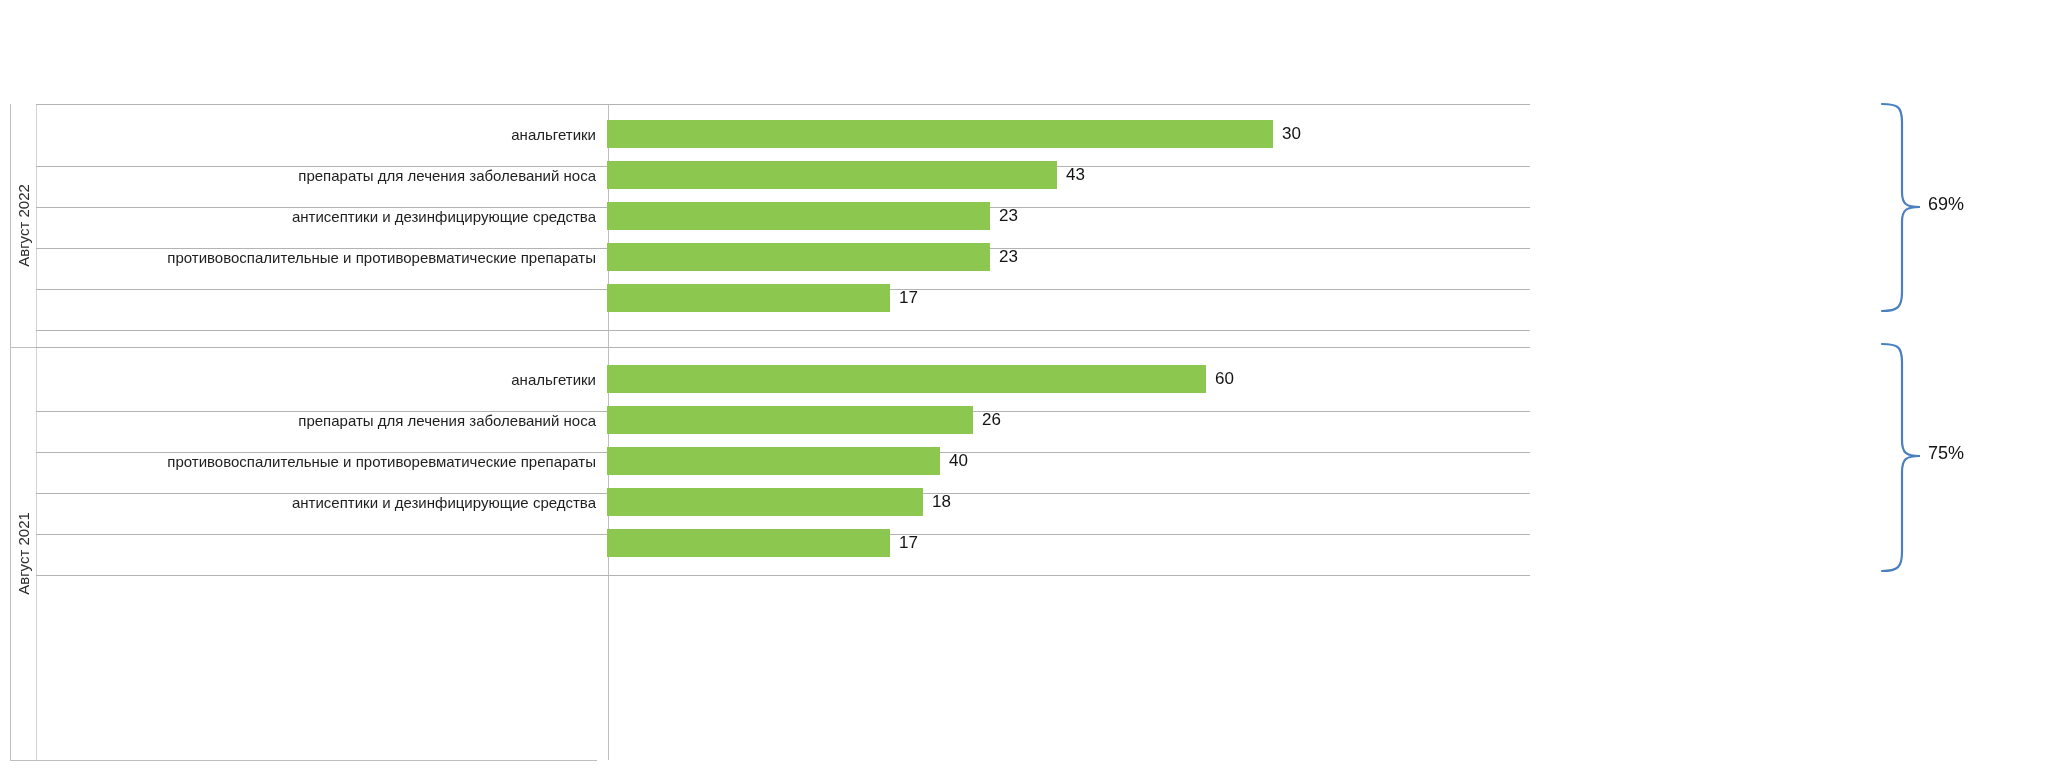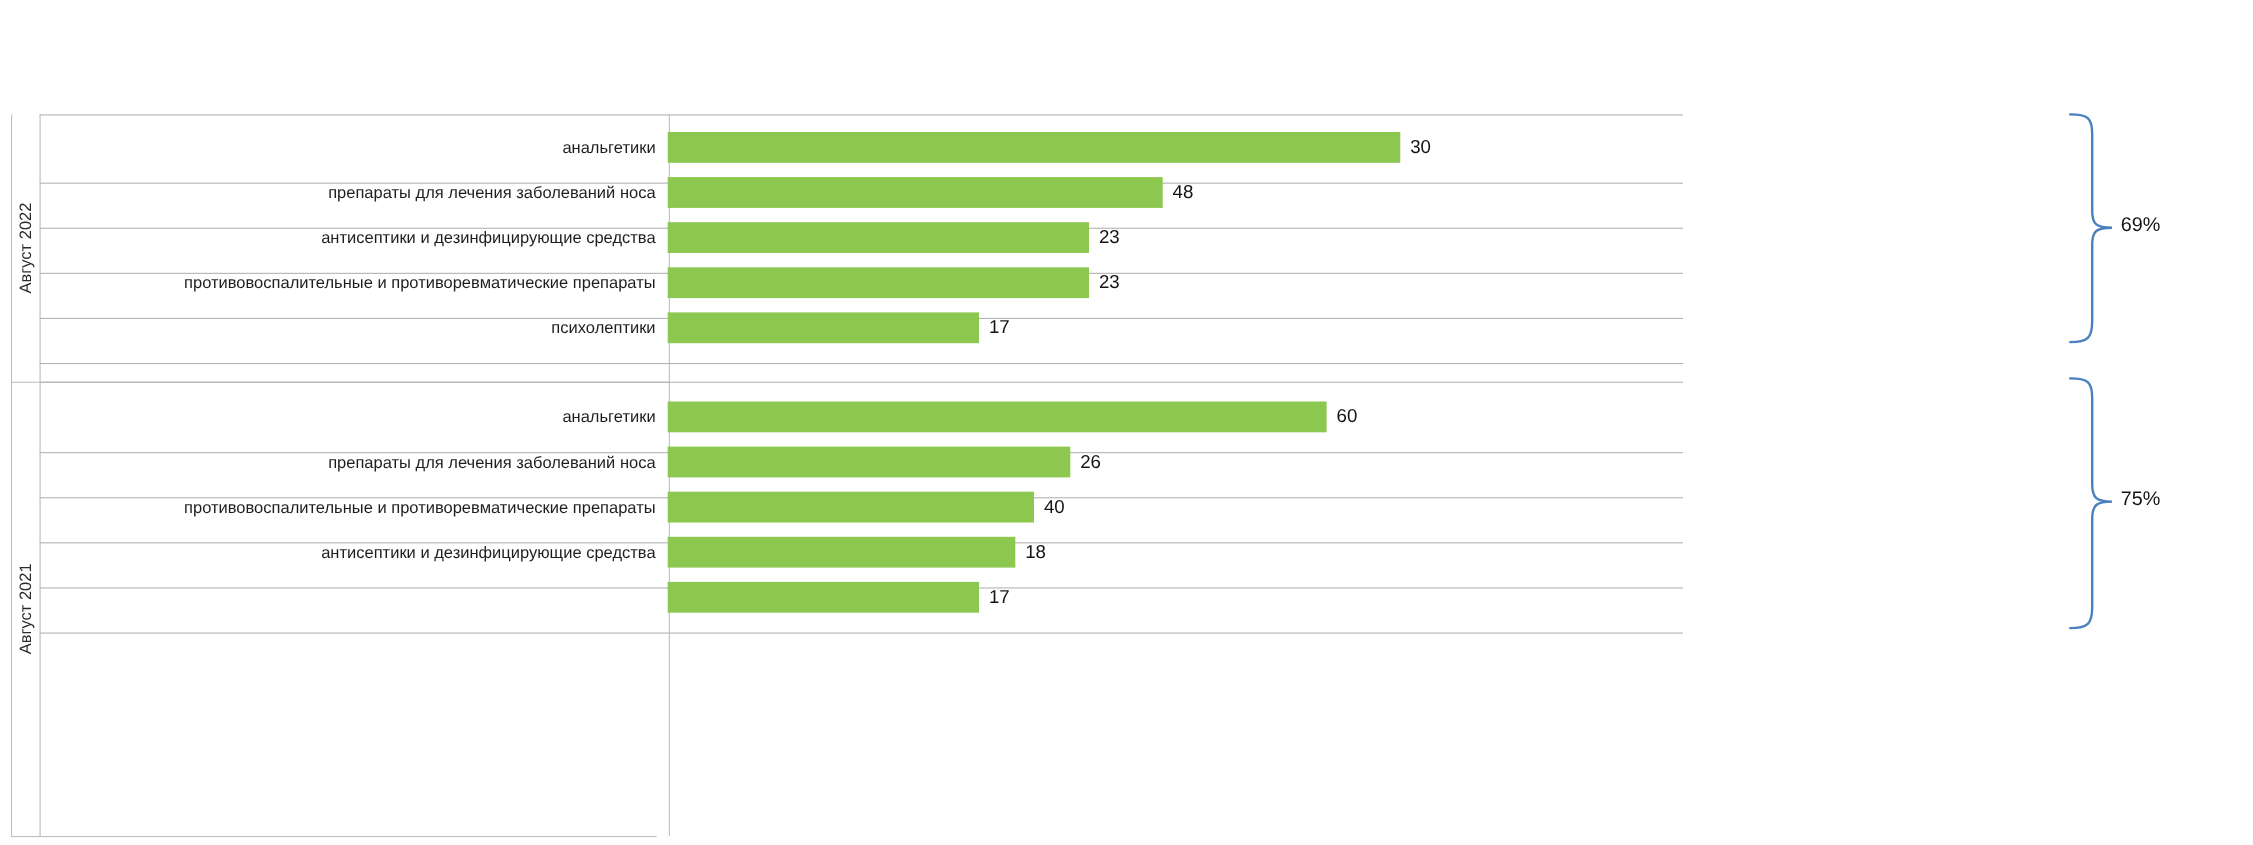--- a/index.html
+++ b/index.html
@@ -135,44 +135,41 @@
       </div>
       <div class="row" style="top:51px">
         <div class="rlabel">препараты для лечения заболеваний носа</div>
       </div>
       <div class="row" style="top:92px">
         <div class="rlabel">антисептики и дезинфицирующие средства</div>
       </div>
       <div class="row" style="top:133px">
         <div class="rlabel">противовоспалительные и противоревматические препараты</div>
       </div>
-      <div class="row" style="top:174px">
-        <div class="rlabel">психолептики</div>
-      </div>
 
       <div class="row" style="top:255px">
         <div class="rlabel">анальгетики</div>
       </div>
       <div class="row" style="top:296px">
         <div class="rlabel">препараты для лечения заболеваний носа</div>
       </div>
       <div class="row" style="top:337px">
         <div class="rlabel">противовоспалительные и противоревматические препараты</div>
       </div>
       <div class="row" style="top:378px">
         <div class="rlabel">антисептики и дезинфицирующие средства</div>
       </div>
     </div>
 
     <div class="bars">
       <div class="bar" style="top:16px;  width:666px"></div>
       <div class="bar-value" style="top:16px;  left:666px">30</div>
 
       <div class="bar" style="top:57px;  width:450px"></div>
-      <div class="bar-value" style="top:57px;  left:450px">48</div>
+      <div class="bar-value" style="top:57px;  left:450px">43</div>
 
       <div class="bar" style="top:98px;  width:383px"></div>
       <div class="bar-value" style="top:98px;  left:383px">23</div>
 
       <div class="bar" style="top:139px; width:383px"></div>
       <div class="bar-value" style="top:139px; left:383px">23</div>
 
       <div class="bar" style="top:180px; width:283px"></div>
       <div class="bar-value" style="top:180px; left:283px">17</div>
 

